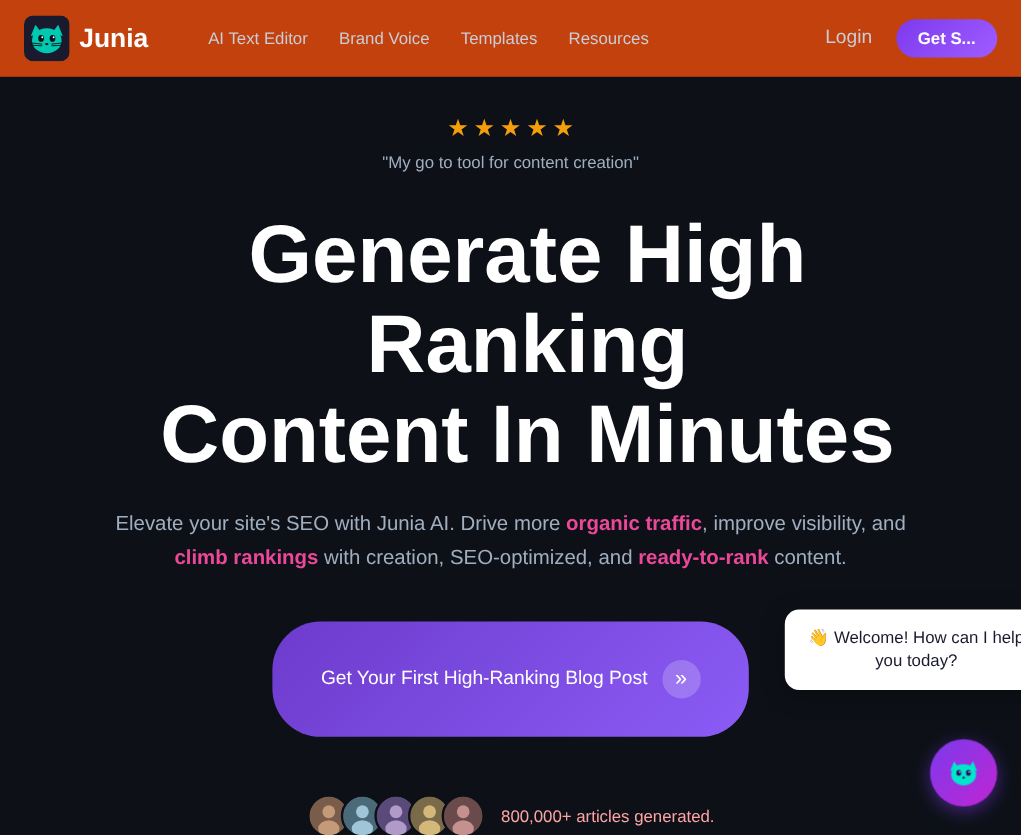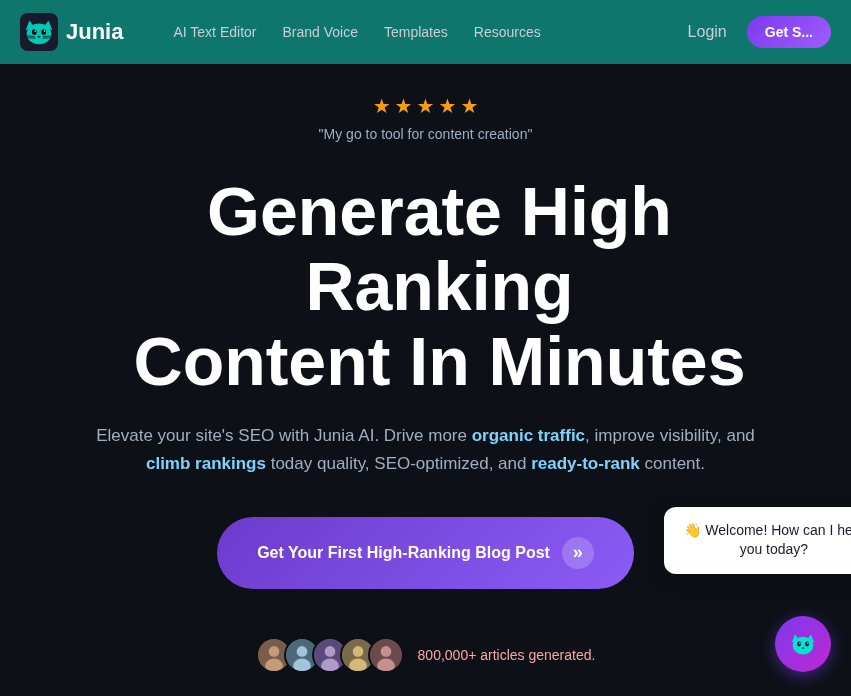--- a/index.html
+++ b/index.html
@@ -11,21 +11,21 @@
       background-color: #0d1117;
       color: #ffffff;
     }
 
     
     nav {
       display: flex;
       align-items: center;
       padding: 0 20px;
       height: 64px;
-      background-color: #0f766e;
+      background-color: #c2410c;
       position: relative;
       z-index: 10;
     }
     .logo-area {
       display: flex;
       align-items: center;
       gap: 8px;
       margin-right: 40px;
     }
     .logo-text {
@@ -109,36 +109,36 @@
 
     
     .subheadline {
       font-size: 17px;
       color: #a0aec0;
       max-width: 680px;
       line-height: 1.6;
       margin-bottom: 40px;
     }
     .subheadline strong {
-      color: #7dd3fc;
+      color: #ec4899;
     }
 
     
     .cta-row {
       display: flex;
       align-items: center;
       gap: 0;
       position: relative;
     }
     .cta-btn {
       background: linear-gradient(135deg, #6d3bcc, #8b5cf6);
       color: #fff;
       font-size: 16px;
-      font-weight: 700;
-      padding: 20px 40px;
+      font-weight: 400;
+      padding: 32px 40px;
       border-radius: 40px;
       border: none;
       cursor: pointer;
       display: flex;
       align-items: center;
       gap: 12px;
       white-space: nowrap;
     }
     .cta-arrow {
       background: rgba(255,255,255,0.2);
@@ -271,21 +271,21 @@
   </div>
 
   <p class="testimonial">"My go to tool for content creation"</p>
 
   <h1 class="headline">
     <span>Generate High Ranking</span><br>
     <span>Content In Minutes</span>
   </h1>
 
   <p class="subheadline">
-    <span>Elevate your site's SEO with Junia AI. Drive more </span><strong>organic traffic</strong><span>, improve visibility, and </span><strong>climb rankings</strong><span> today quality, SEO-optimized, and </span><strong>ready-to-rank</strong><span> content.</span>
+    <span>Elevate your site's SEO with Junia AI. Drive more </span><strong>organic traffic</strong><span>, improve visibility, and </span><strong>climb rankings</strong><span> with creation, SEO-optimized, and </span><strong>ready-to-rank</strong><span> content.</span>
   </p>
 
   <div class="cta-row">
     <button class="cta-btn">
       <span>Get Your First High-Ranking Blog Post</span>
       <span class="cta-arrow">»</span>
     </button>
 
     <div class="chat-bubble">
       <span>👋 Welcome! How can I help you today?</span>

